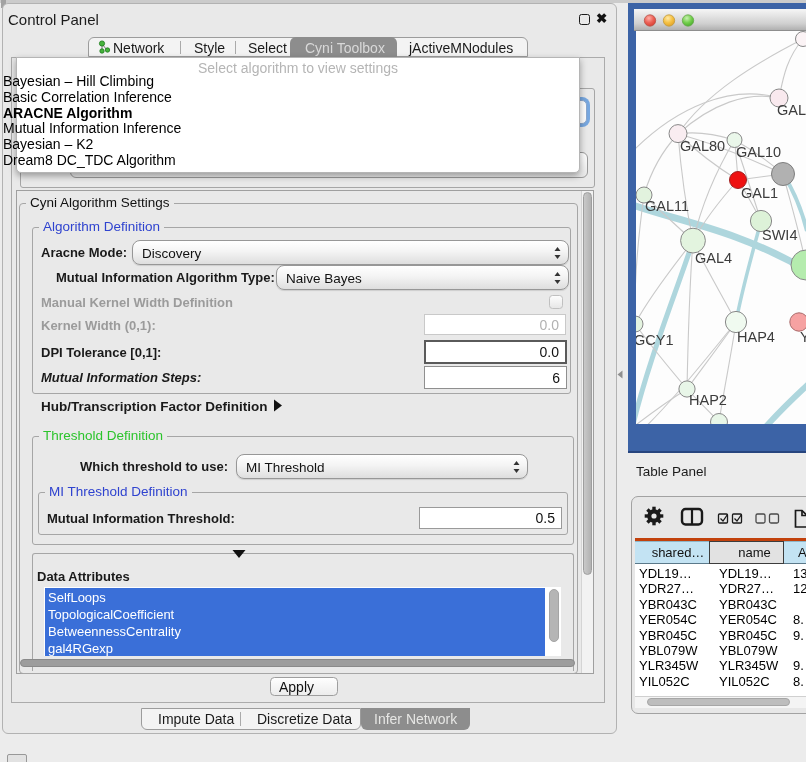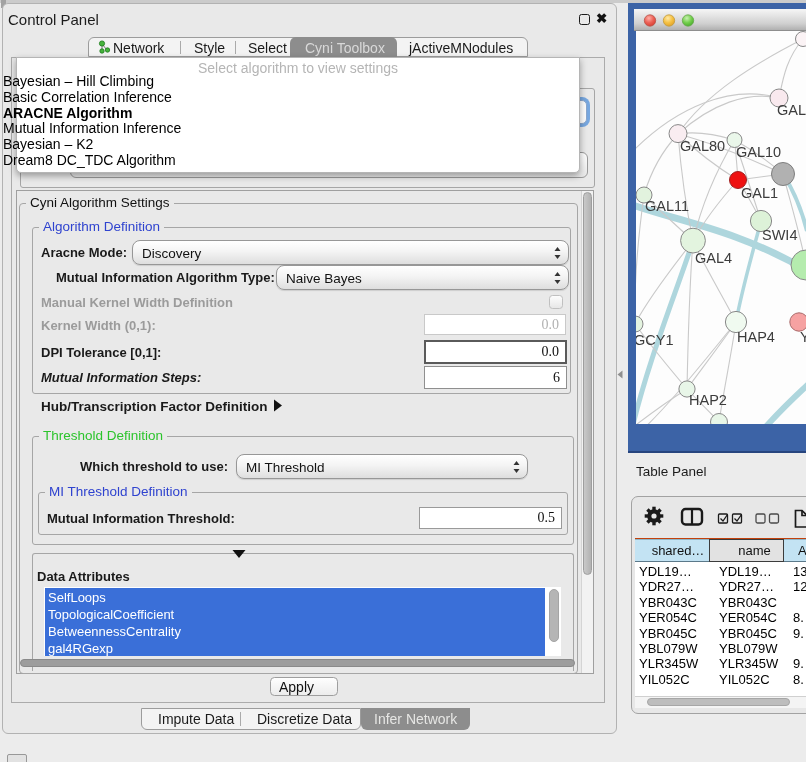--- a/index.html
+++ b/index.html
@@ -8,21 +8,21 @@
 .abs{position:absolute;}
 .b{font-weight:bold;}
 .gb{position:absolute;border:1px solid #a6a6a6;border-radius:3px;}
 .gb>span{position:absolute;top:-9px;left:6px;background:#e9e9e9;padding:0 4px;font-size:13.5px;white-space:nowrap;}
 .lbl{position:absolute;font-size:13px;font-weight:bold;color:#1a1a1a;white-space:nowrap;}
 .lbl.dis{color:#9b9b9b;}
 .combo{position:absolute;border:1px solid #979797;border-radius:8px;
   background:linear-gradient(#ffffff,#f4f4f4 45%,#dedede);box-shadow:0 1px 1px rgba(0,0,0,0.12);}
 .combo .tx{position:absolute;left:9px;top:50%;transform:translateY(-50%);font-size:13.5px;color:#111;white-space:nowrap;}
 .combo .ar{position:absolute;right:7px;top:50%;transform:translateY(-50%);width:7px;height:12px;}
-.field{position:absolute;background:#fff;border:1px solid #b9b9b9;font-size:14px;color:#111;text-align:right;font-family:Liberation Serif, serif;}
+.field{position:absolute;background:#fff;border:1px solid #b9b9b9;font-size:14px;color:#111;text-align:right;}
 .field span{position:absolute;right:6px;top:50%;transform:translateY(-50%);}
 .tabtx{position:absolute;font-size:14px;color:#1a1a1a;white-space:nowrap;}
 .row{height:15.4px;line-height:15.4px;white-space:nowrap;font-style:normal;}
 .row i{display:inline-block;font-style:normal;text-align:left;}
 .row i:first-child{width:70px;padding-left:4px;}
 .row i:nth-child(2){width:65px;padding-left:10px;}
 .row u{text-decoration:none;display:inline-block;padding-left:9px;}
 </style>
 </head>
 <body>
@@ -285,21 +285,21 @@
   <g fill="none" stroke="#4a4a4a" stroke-width="1.3">
     <rect x="125" y="11" width="9" height="9" rx="1.5"></rect>
     <rect x="138.5" y="11" width="9" height="9" rx="1.5"></rect>
   </g>
   <g fill="none" stroke="#1a1a1a" stroke-width="1.7">
     <path d="M 164.5 7.5 L 171 7.5 L 176 12.5 L 176 24 L 164.5 24 Z"></path>
     <path d="M 171 7.5 L 171 12.5 L 176 12.5"></path>
   </g>
 </svg>
 
-<div class="abs" style="left:635px;top:538px;width:171px;height:158px;background:#fff;overflow:hidden;border-top:1px solid #c2410c;box-sizing:border-box;">
+<div class="abs" style="left:635px;top:538px;width:171px;height:158px;background:#fff;overflow:hidden;border-top:3px solid #c2410c;box-sizing:border-box;">
 
   <div class="abs" style="left:0;top:0;width:74px;height:23px;background:#c3e3f3;border-top:1px solid #8fb6c8;border-bottom:1px solid #5b798a;box-sizing:border-box;"></div>
   <div class="abs" style="left:74px;top:0;width:75px;height:23px;background:#e2e2e2;border:1px solid #3c3c3c;box-sizing:border-box;"></div>
   <div class="abs" style="left:149px;top:0;width:22px;height:23px;background:#c3e3f3;border-top:1px solid #8fb6c8;border-bottom:1px solid #5b798a;box-sizing:border-box;"></div>
   <div class="abs" style="left:6px;top:4px;width:74px;text-align:center;font-size:13px;color:#111;">shared…</div>
   <div class="abs" style="left:82px;top:4px;width:75px;text-align:center;font-size:13px;color:#111;">name</div>
   <div class="abs" style="left:163px;top:4px;font-size:13px;color:#111;">A</div>
 
   <div id="rows" class="abs" style="left:0;top:25px;width:171px;font-size:13px;color:#000;">
     <div class="row"><i>YDL19…</i><i>YDL19…</i><u>13</u></div>

